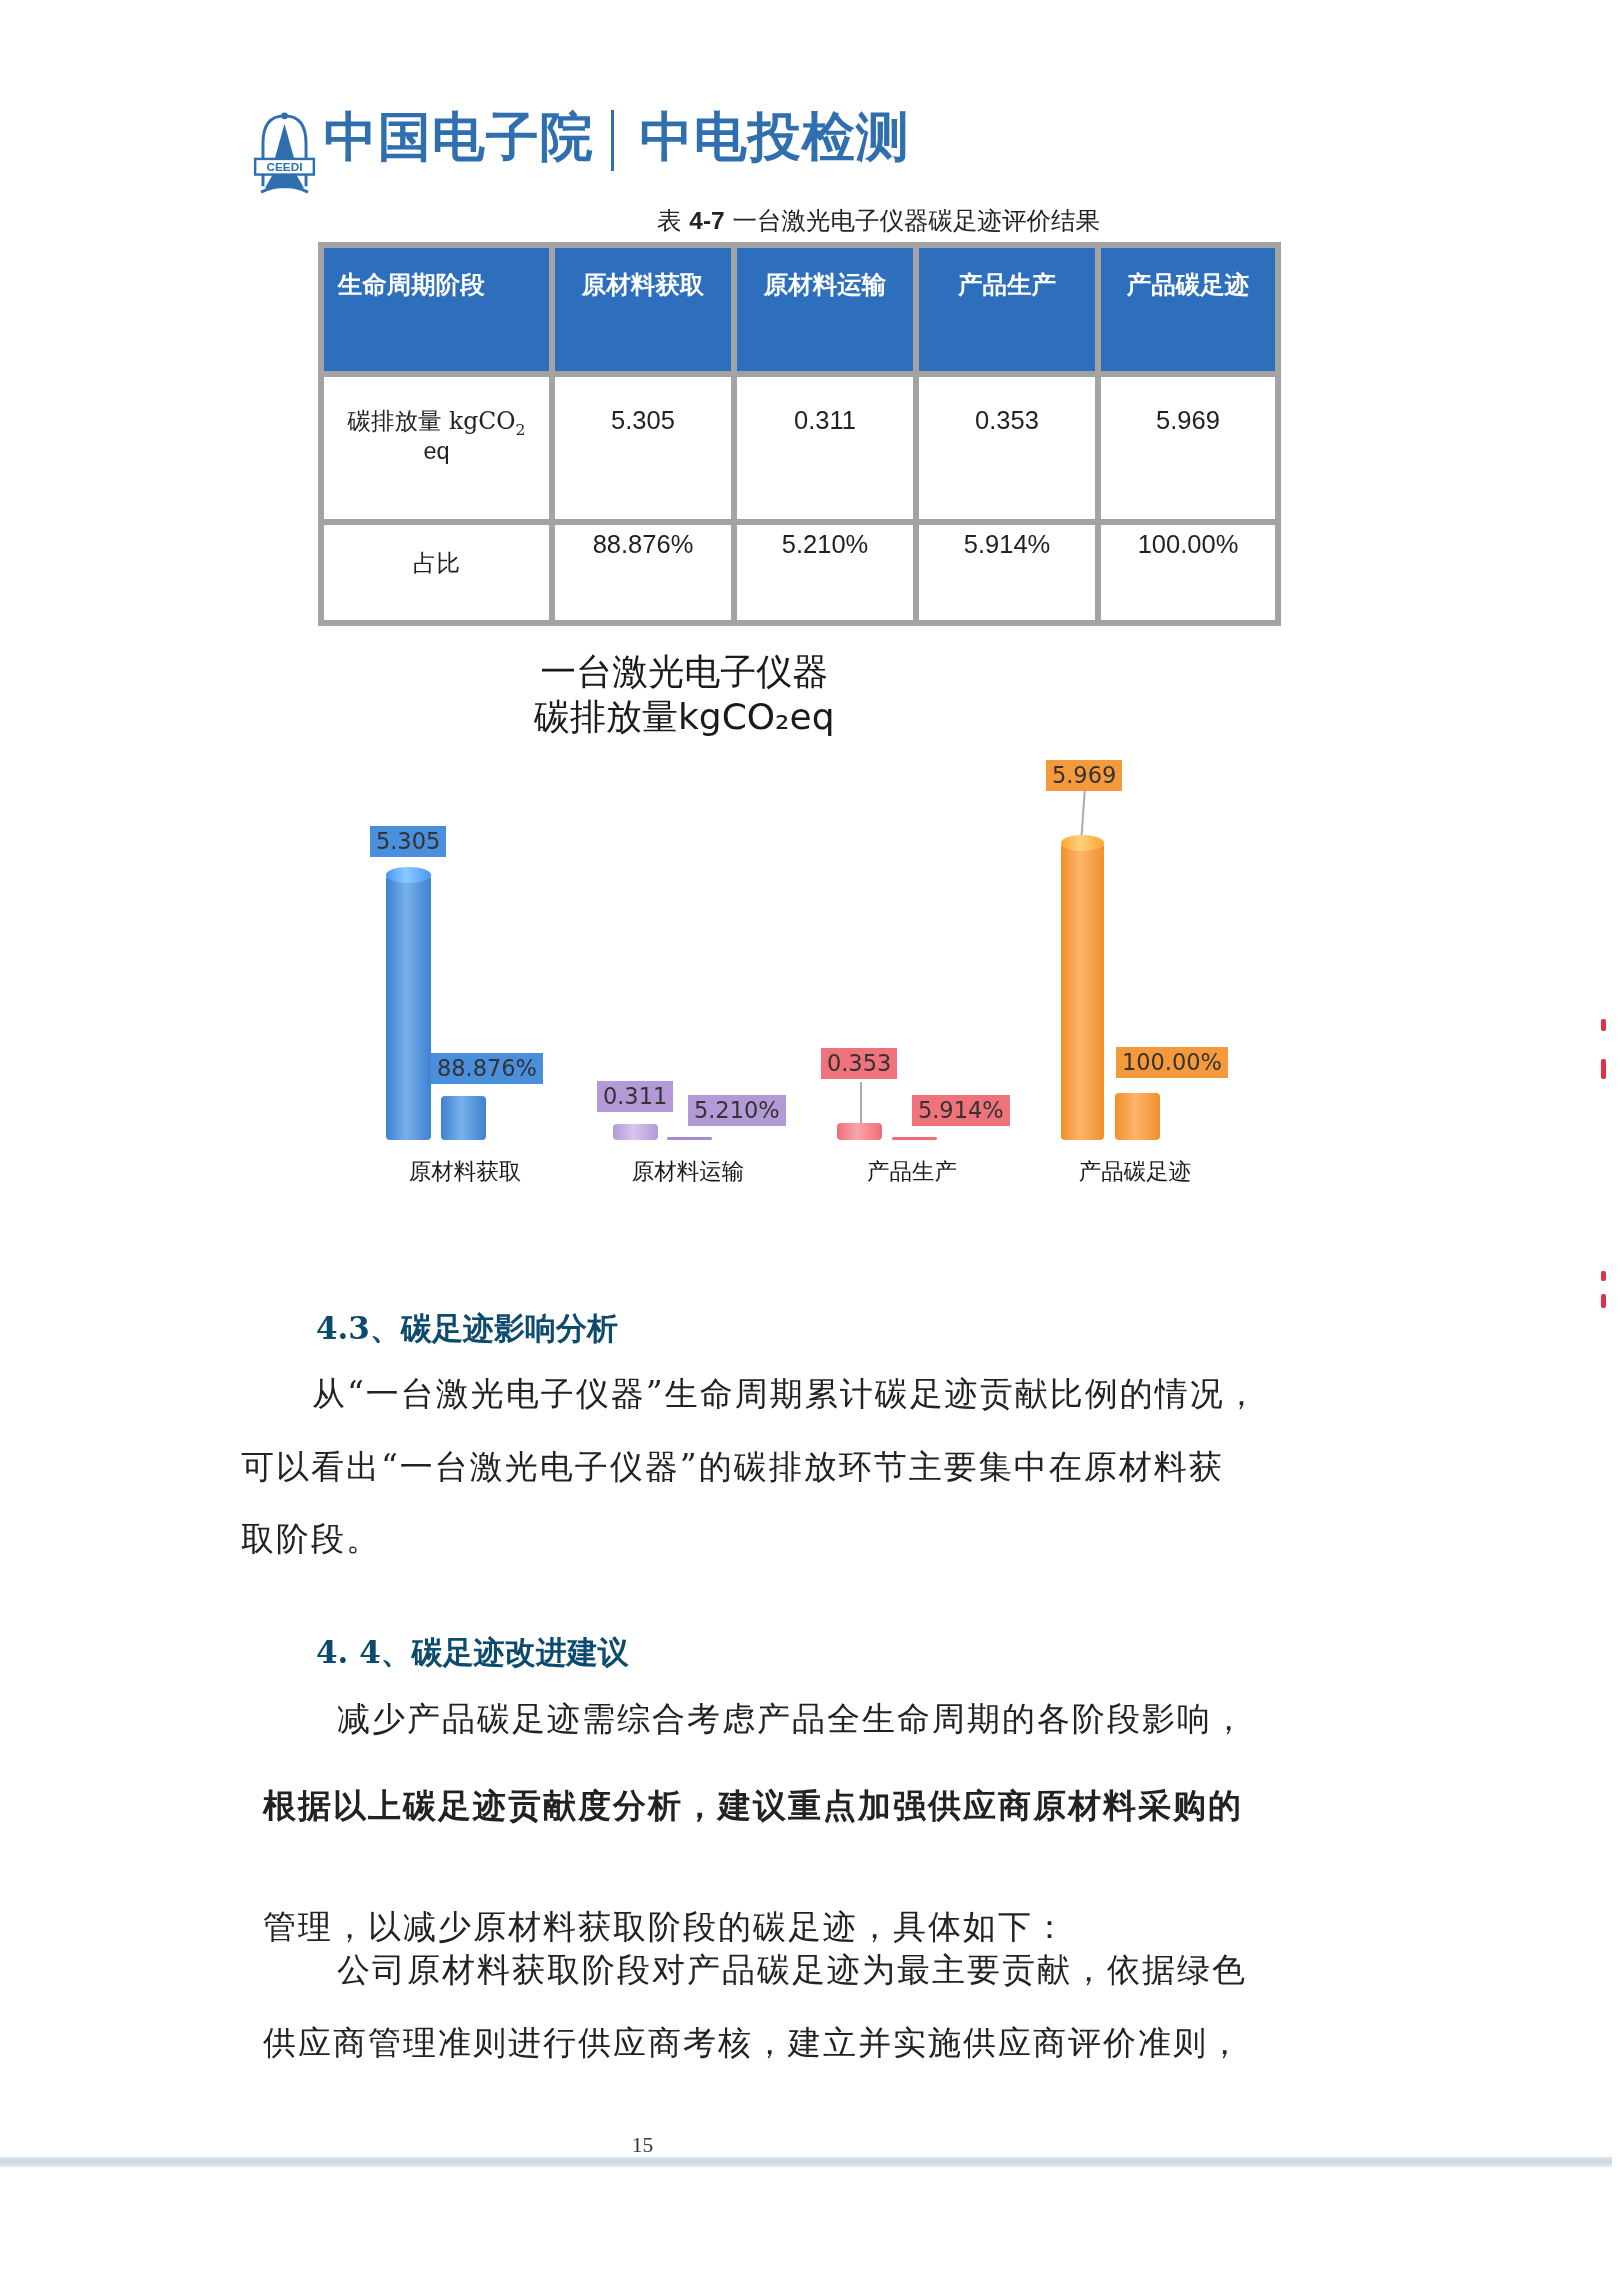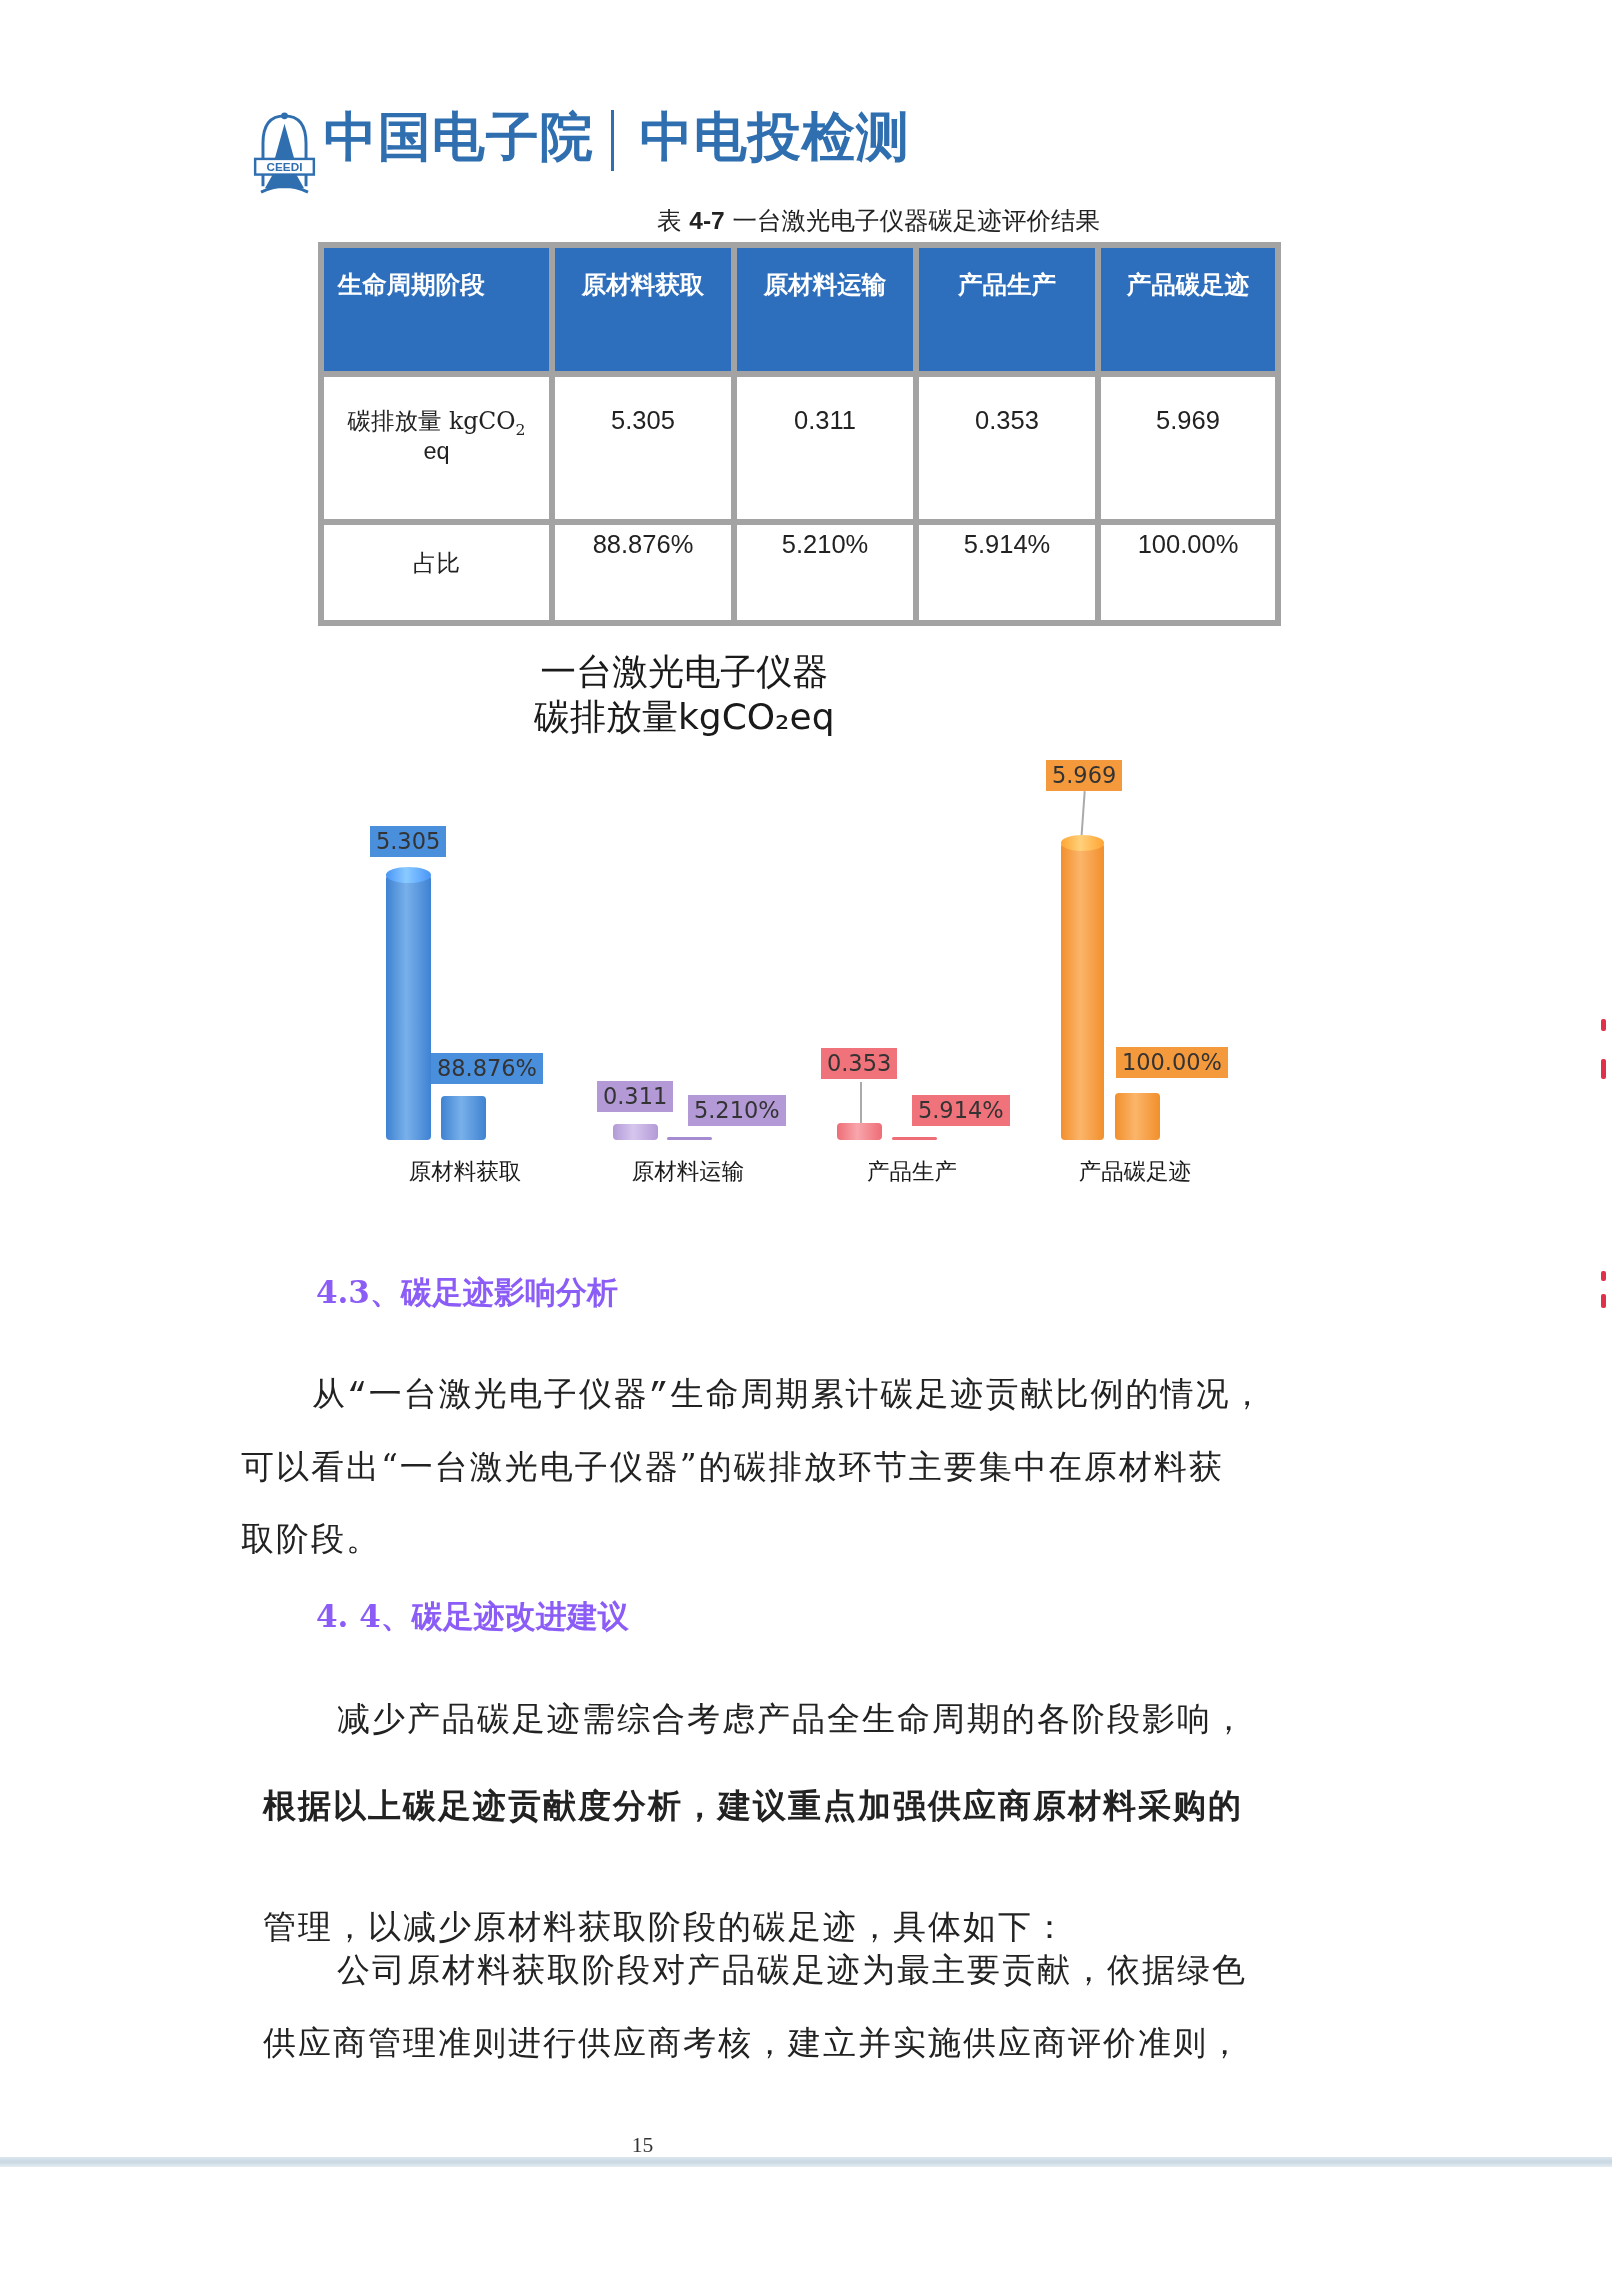--- a/index.html
+++ b/index.html
@@ -38,21 +38,21 @@
     font-family: "DejaVu Sans", sans-serif; color: #1a1a1a; padding-right: 23.5px; box-sizing: border-box; }
   .bar { position: absolute; border-radius: 3.9px; }
   .cyl::before { content: ""; position: absolute; left: 0; right: 0; top: -7.8px; height: 15.7px; border-radius: 50%;
     background: inherit; filter: brightness(1.15); }
   .dlabel { position: absolute; font-family: "DejaVu Sans", sans-serif; font-size: 22.5px; color: #333;
     padding: 2px 5.9px; line-height: 27.4px; white-space: nowrap; }
   .cat { position: absolute; font-size: 22.5px; color: #1a1a1a; text-align: center; width: 216px; }
   .leader { position: absolute; width: 2px; background: #aaa; }
 
   
-  .h { font-family: "DejaVu Serif", serif; font-weight: bold; font-size: 31px; color: #8b5cf6; }
+  .h { font-family: "DejaVu Serif", serif; font-weight: bold; font-size: 31px; color: #0c4a6e; margin-top: 36px; }
   .p { font-family: "DejaVu Serif", serif; font-size: 33px; color: #222; white-space: nowrap; letter-spacing: 2px; }
 
   .pagenum { left: 0; width: 1285px; top: 2133px; text-align: center; font-family: "Liberation Serif", serif; font-size: 21.6px; color: #333; }
   .rule { left: 0; top: 2157px; width: 1612px; height: 9.8px;
     background: linear-gradient(#dbe6ef, #c9d7e2 50%, #e4edf3); }
   .seal { position: absolute; left: 1601px; width: 4.9px; border-radius: 2px; background: #e0304a; }
 </style>
 </head>
 <body>
 
@@ -139,21 +139,21 @@
   <div class="dlabel" style="left:1046px;top:760px;background:#f59a3c;">5.969</div>
   <div class="dlabel" style="left:1116px;top:1047px;background:#f59a3c;">100.00%</div>
 
   <div class="cat" style="left:357px;top:1156px;">原材料获取</div>
   <div class="cat" style="left:580px;top:1156px;">原材料运输</div>
   <div class="cat" style="left:804px;top:1156px;">产品生产</div>
   <div class="cat" style="left:1027px;top:1156px;">产品碳足迹</div>
 </div>
 
 <div class="abs h" style="left:316px;top:1272px;">4.3、碳足迹影响分析</div>
-<div class="abs p" style="left:312px;top:1372px;font-family:Liberation Mono, monospace;">从“一台激光电子仪器”生命周期累计碳足迹贡献比例的情况，</div>
+<div class="abs p" style="left:312px;top:1372px;">从“一台激光电子仪器”生命周期累计碳足迹贡献比例的情况，</div>
 <div class="abs p" style="left:241px;top:1445px;">可以看出“一台激光电子仪器”的碳排放环节主要集中在原材料获</div>
 <div class="abs p" style="left:241px;top:1517px;">取阶段。</div>
 
 <div class="abs h" style="left:316px;top:1596px;">4. 4、碳足迹改进建议</div>
 <div class="abs p" style="left:337px;top:1697px;">减少产品碳足迹需综合考虑产品全生命周期的各阶段影响，</div>
 <div class="abs p" style="left:263px;top:1784px;font-weight:bold;">根据以上碳足迹贡献度分析，建议重点加强供应商原材料采购的</div>
 <div class="abs p" style="left:263px;top:1905px;text-align:right;">管理，以减少原材料获取阶段的碳足迹，具体如下：</div>
 <div class="abs p" style="left:337px;top:1948px;">公司原材料获取阶段对产品碳足迹为最主要贡献，依据绿色</div>
 <div class="abs p" style="left:263px;top:2021px;text-align:right;">供应商管理准则进行供应商考核，建立并实施供应商评价准则，</div>
 

